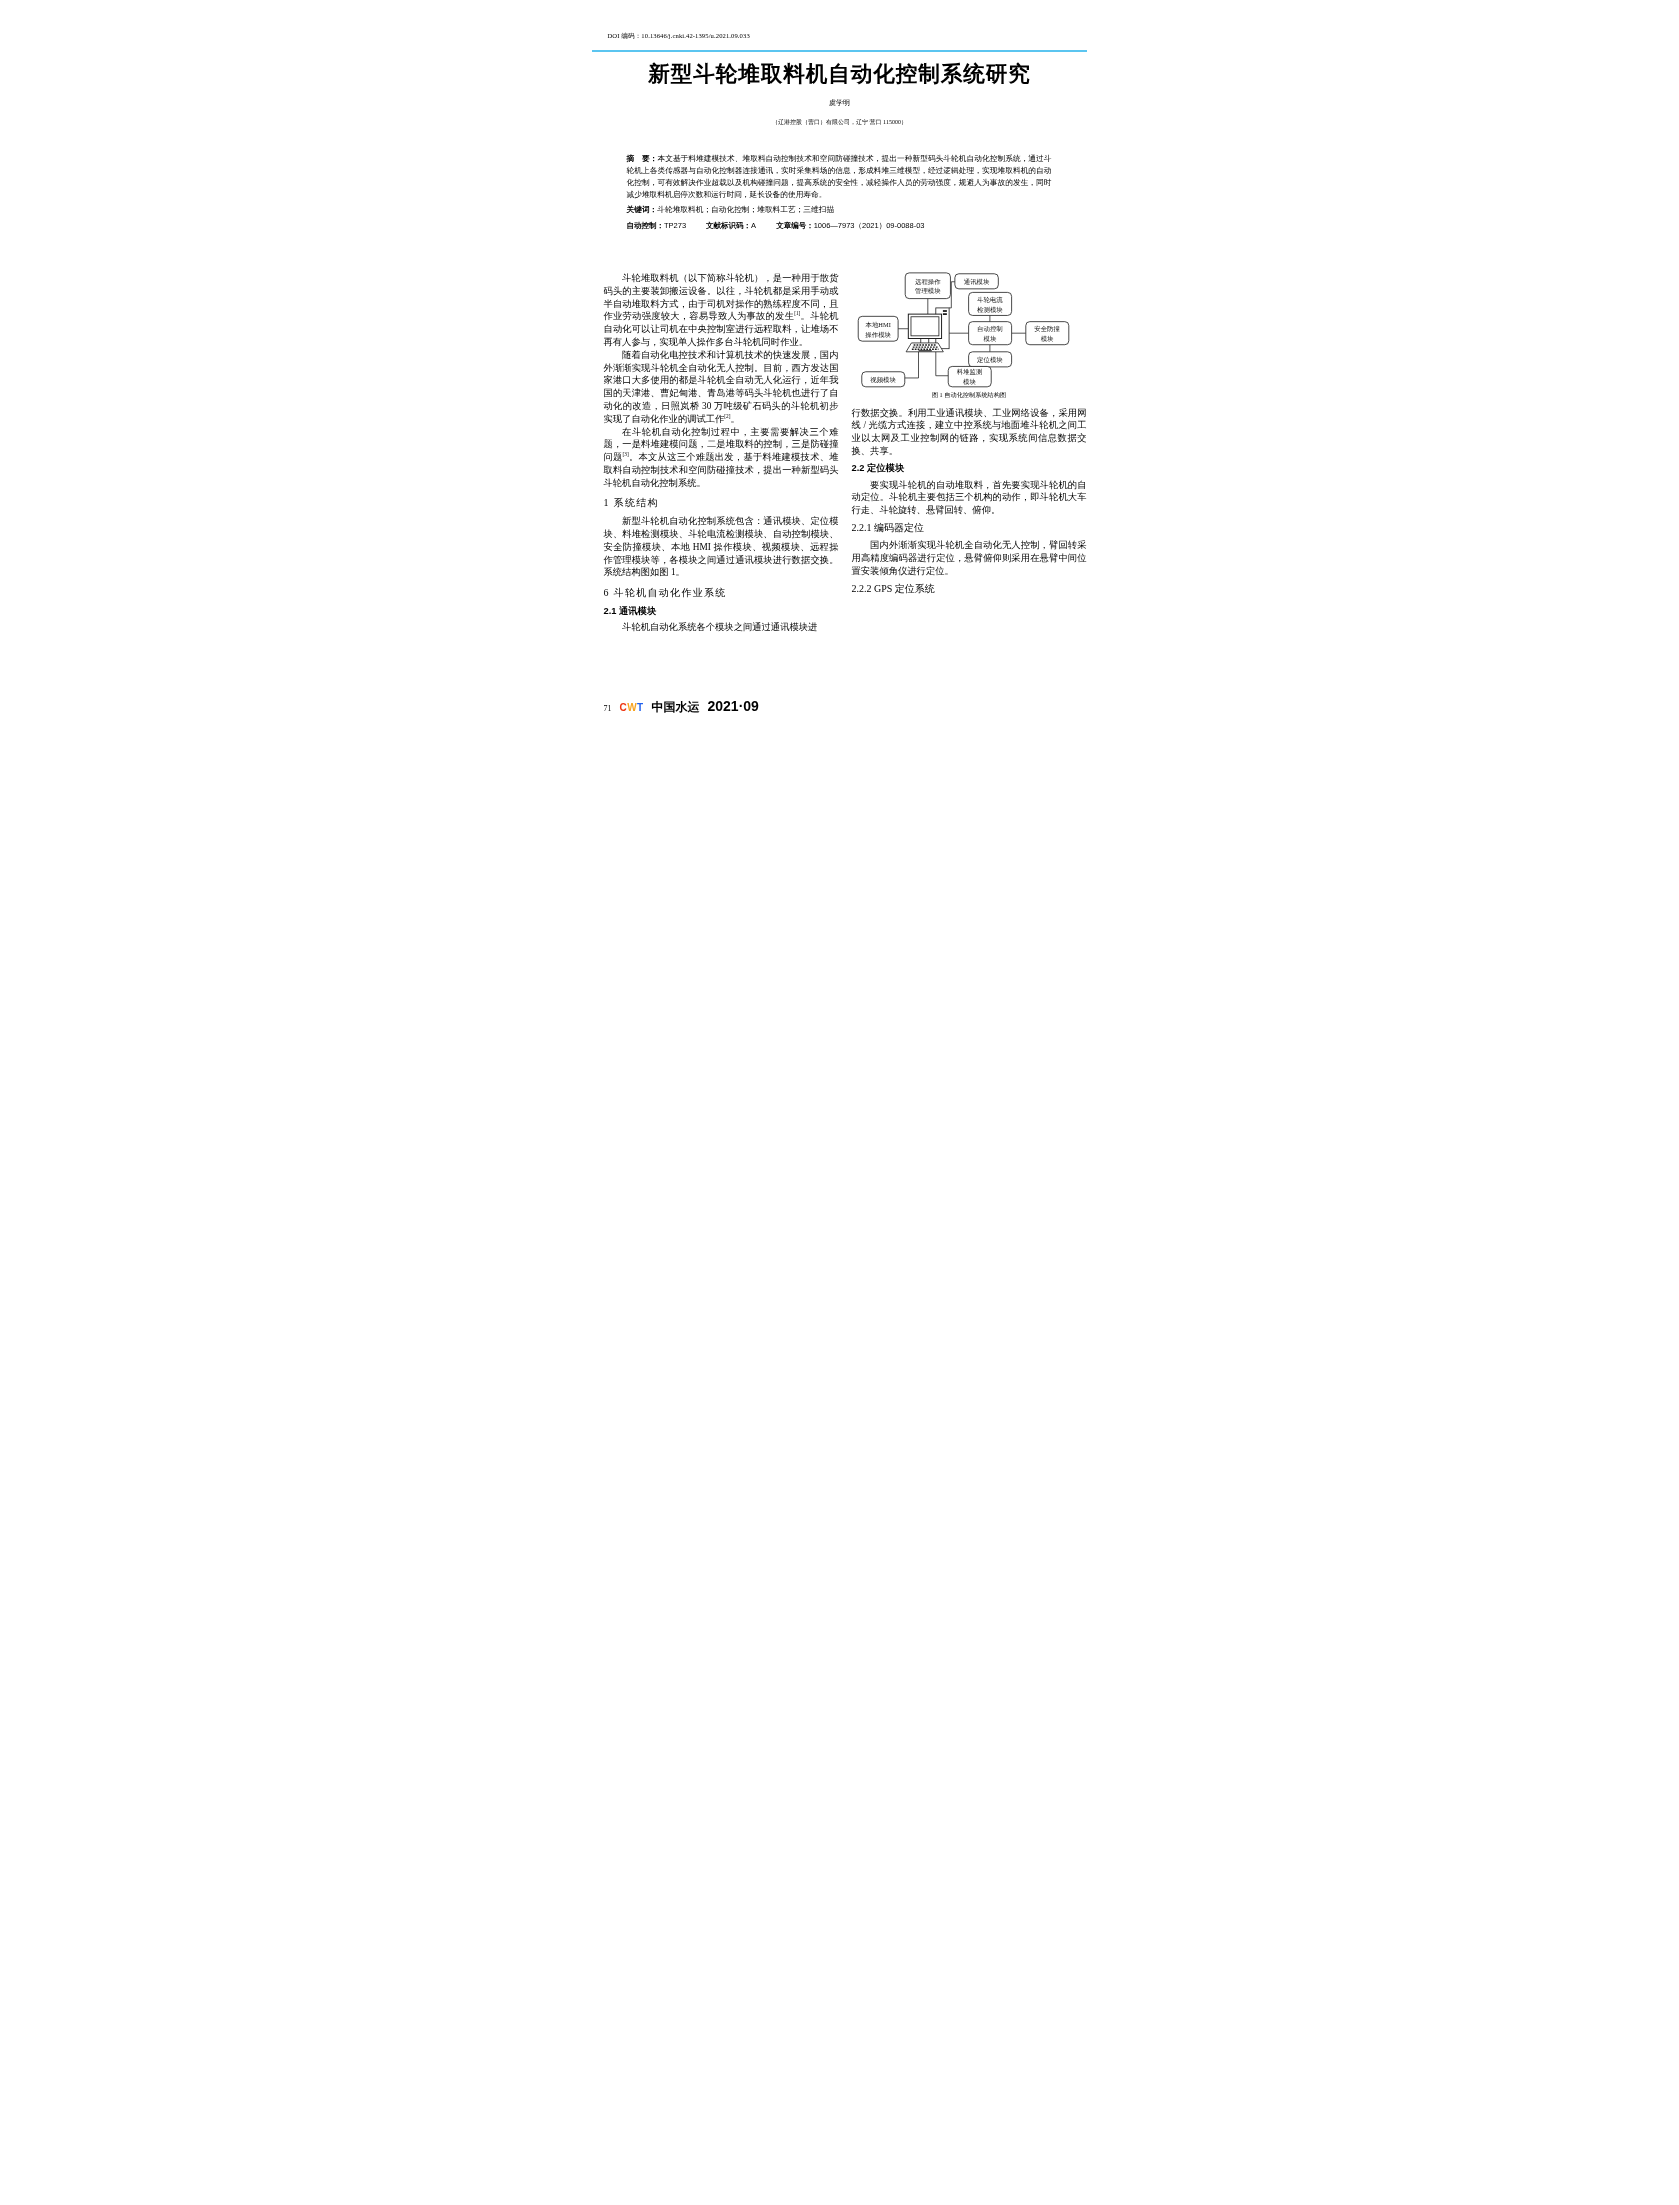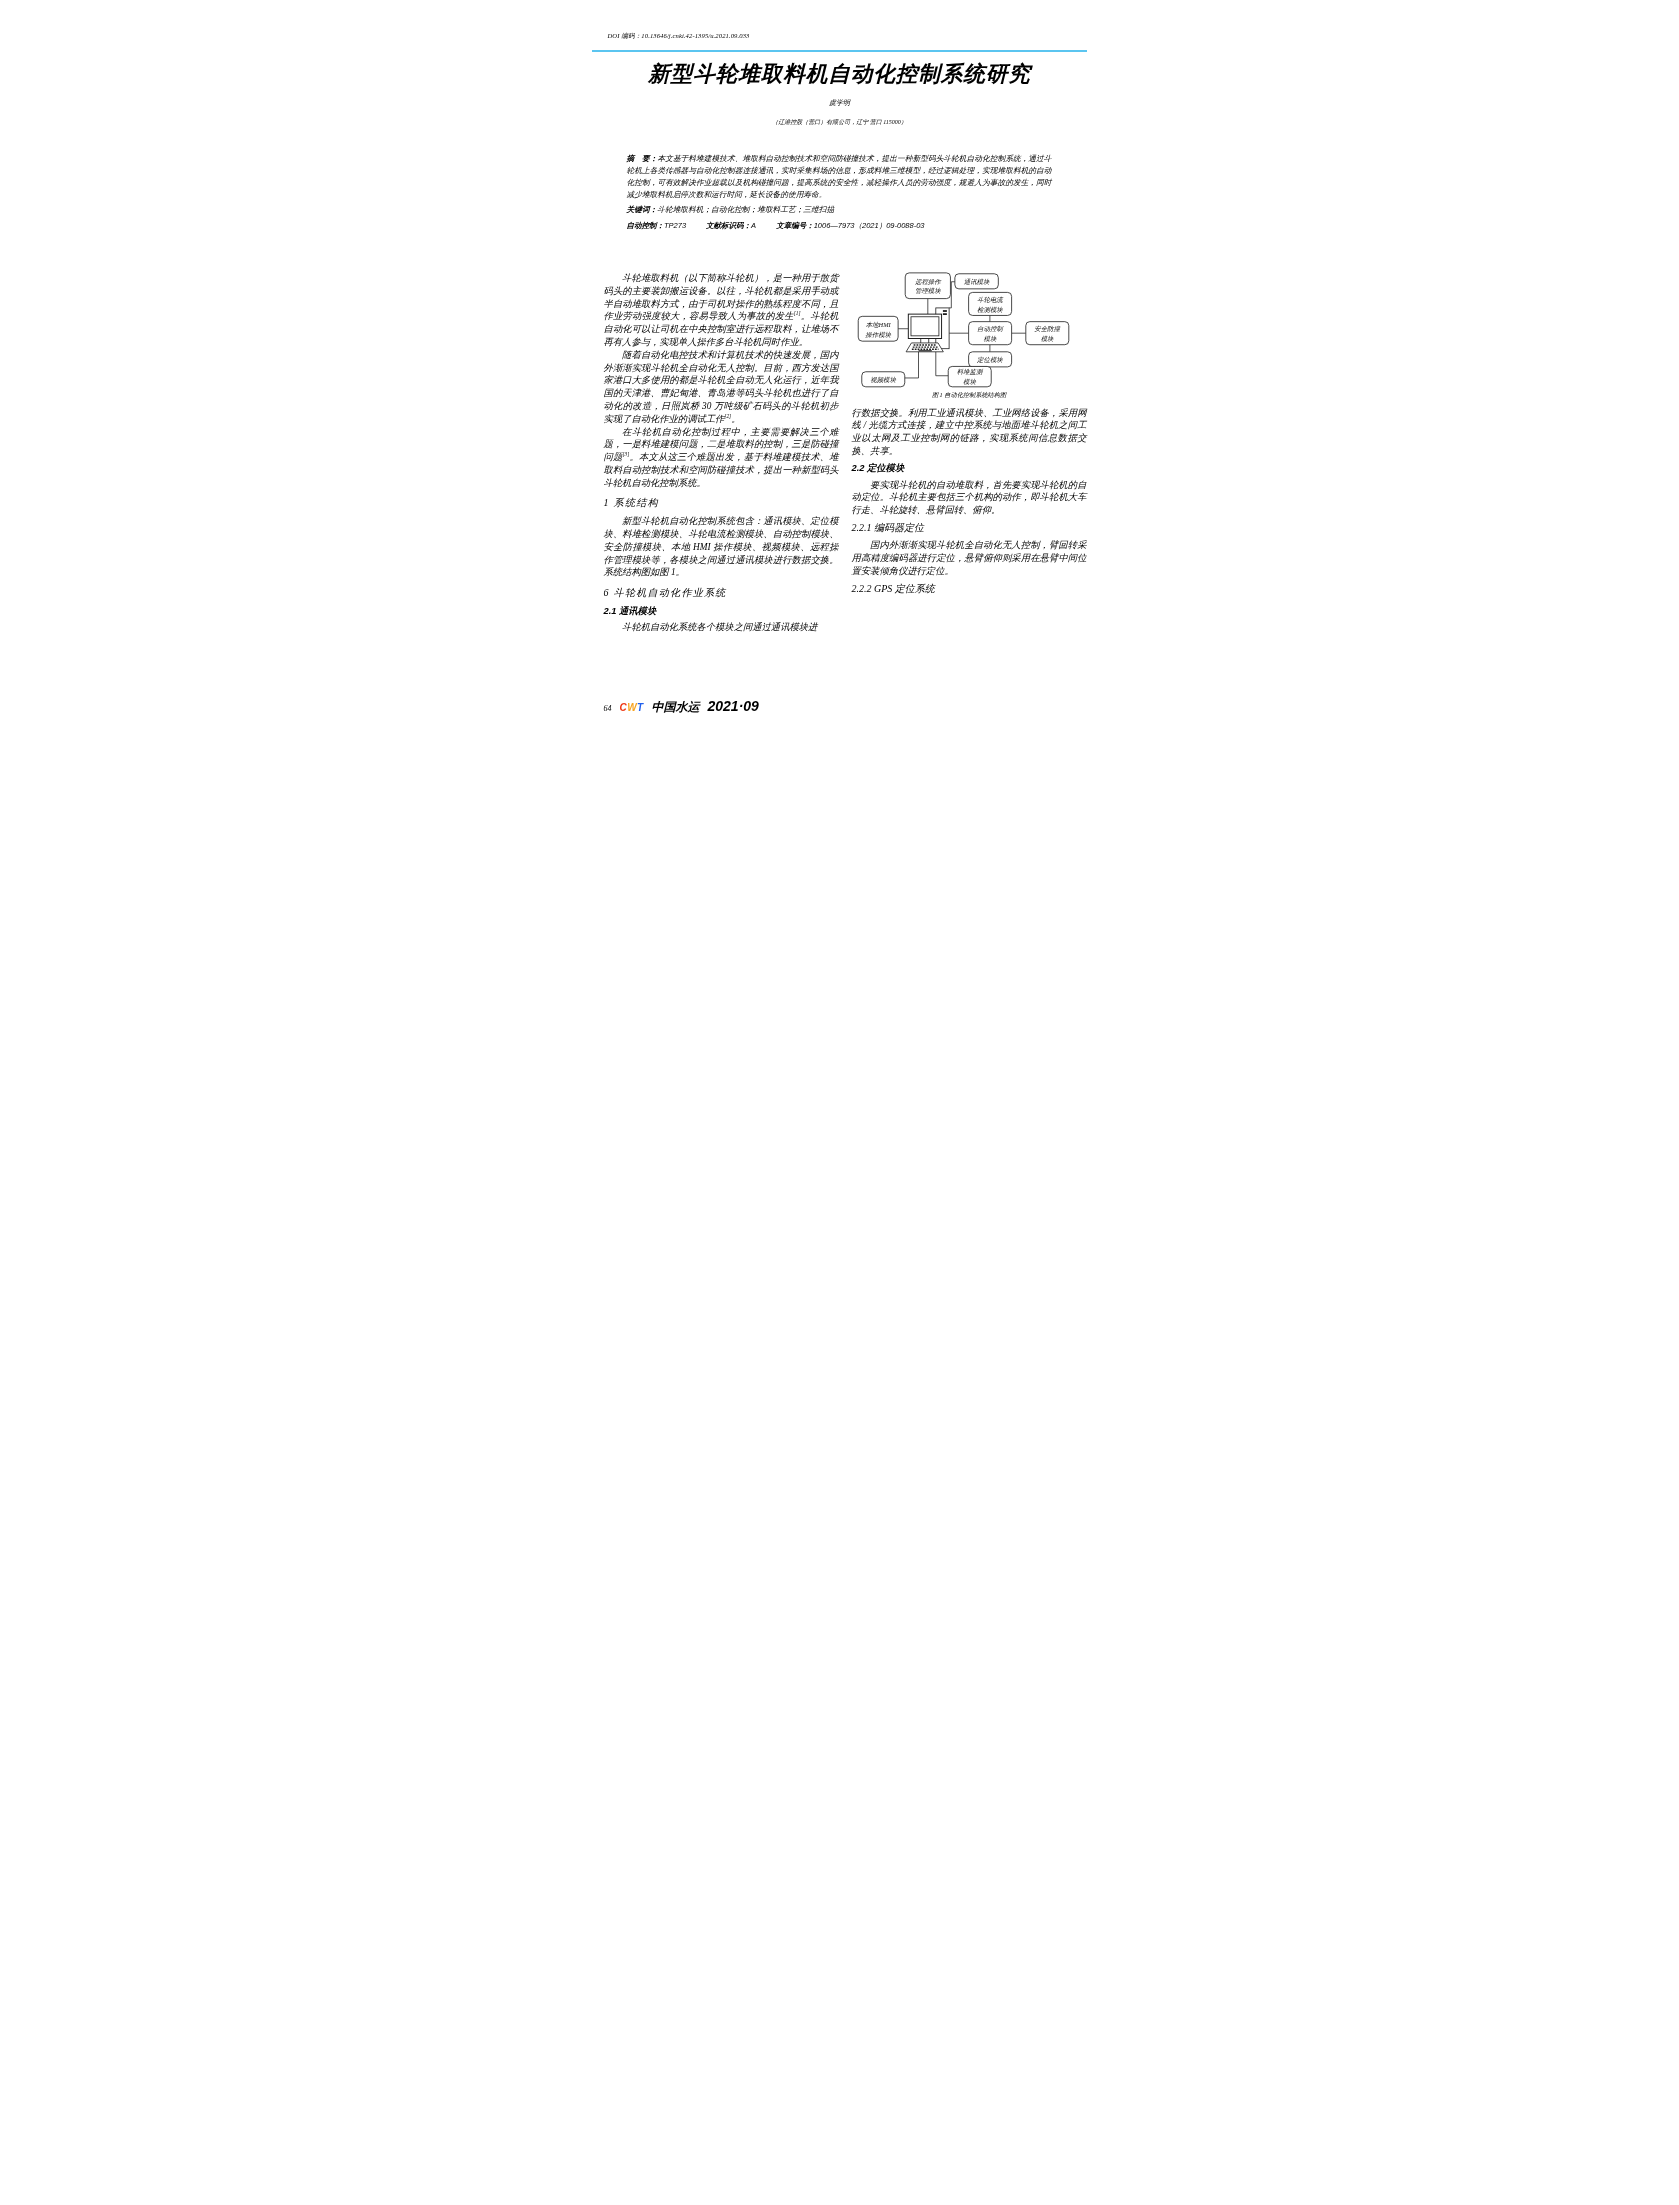--- a/index.html
+++ b/index.html
@@ -1,18 +1,18 @@
 <!DOCTYPE html>
 <html style="font-size:7px"><head>
 <meta charset="utf-8">
 <style>
   html,body{margin:0;padding:0;background:#fff;}
   .page{
     position:relative;width:560px;height:755px;margin:0 auto;background:#fff;
-    font-family:"Liberation Serif","DejaVu Serif",serif;color:#000;overflow:hidden;font-style:italic;
+    font-family:"Liberation Serif","DejaVu Serif",serif;color:#000;overflow:hidden;
   }
   .doi{position:absolute;left:48px;top:32px;font-size:6.6px;letter-spacing:0.1px;}
   .rule{position:absolute;left:32px;top:50px;width:495px;height:1.8px;background:#5bc5f0;}
   .title{position:absolute;left:0;right:0;top:59px;margin:0;text-align:center;
          font-size:21.6px;font-weight:700;letter-spacing:0.9px;}
   .author{position:absolute;left:0;right:0;top:98px;text-align:center;font-size:7px;}
   .affil{position:absolute;left:0;right:0;top:118px;text-align:center;font-size:6px;}
   .meta{position:absolute;left:67px;top:153px;width:425px;}
   .abs{margin:0;font-size:7.7px;line-height:12px;text-align:justify;}
   .kw{margin:3.1px 0 0;font-size:7.7px;line-height:12px;}
@@ -135,20 +135,20 @@
     </div>
     <p class="noindent">行数据交换。利用工业通讯模块、工业网络设备，采用网线 / 光缆方式连接，建立中控系统与地面堆斗轮机之间工业以太网及工业控制网的链路，实现系统间信息数据交换、共享。</p>
     <h3 class="sub-bold">2.2 定位模块</h3>
     <p>要实现斗轮机的自动堆取料，首先要实现斗轮机的自动定位。斗轮机主要包括三个机构的动作，即斗轮机大车行走、斗轮旋转、悬臂回转、俯仰。</p>
     <h4 class="sub-serif">2.2.1 编码器定位</h4>
     <p>国内外渐渐实现斗轮机全自动化无人控制，臂回转采用高精度编码器进行定位，悬臂俯仰则采用在悬臂中间位置安装倾角仪进行定位。</p>
     <h4 class="sub-serif">2.2.2 GPS 定位系统</h4>
   </div>
 
   <div class="footer">
-    <span class="pageno">64</span>
+    <span class="pageno">71</span>
     <span class="logo"><span class="lc">C</span><span class="lw">W</span><span class="lt">T</span></span>
     <span class="journal">中国水运</span>
     <span class="issue">2021·09</span>
   </div>
 
 </div>
 
 
 </body></html>

